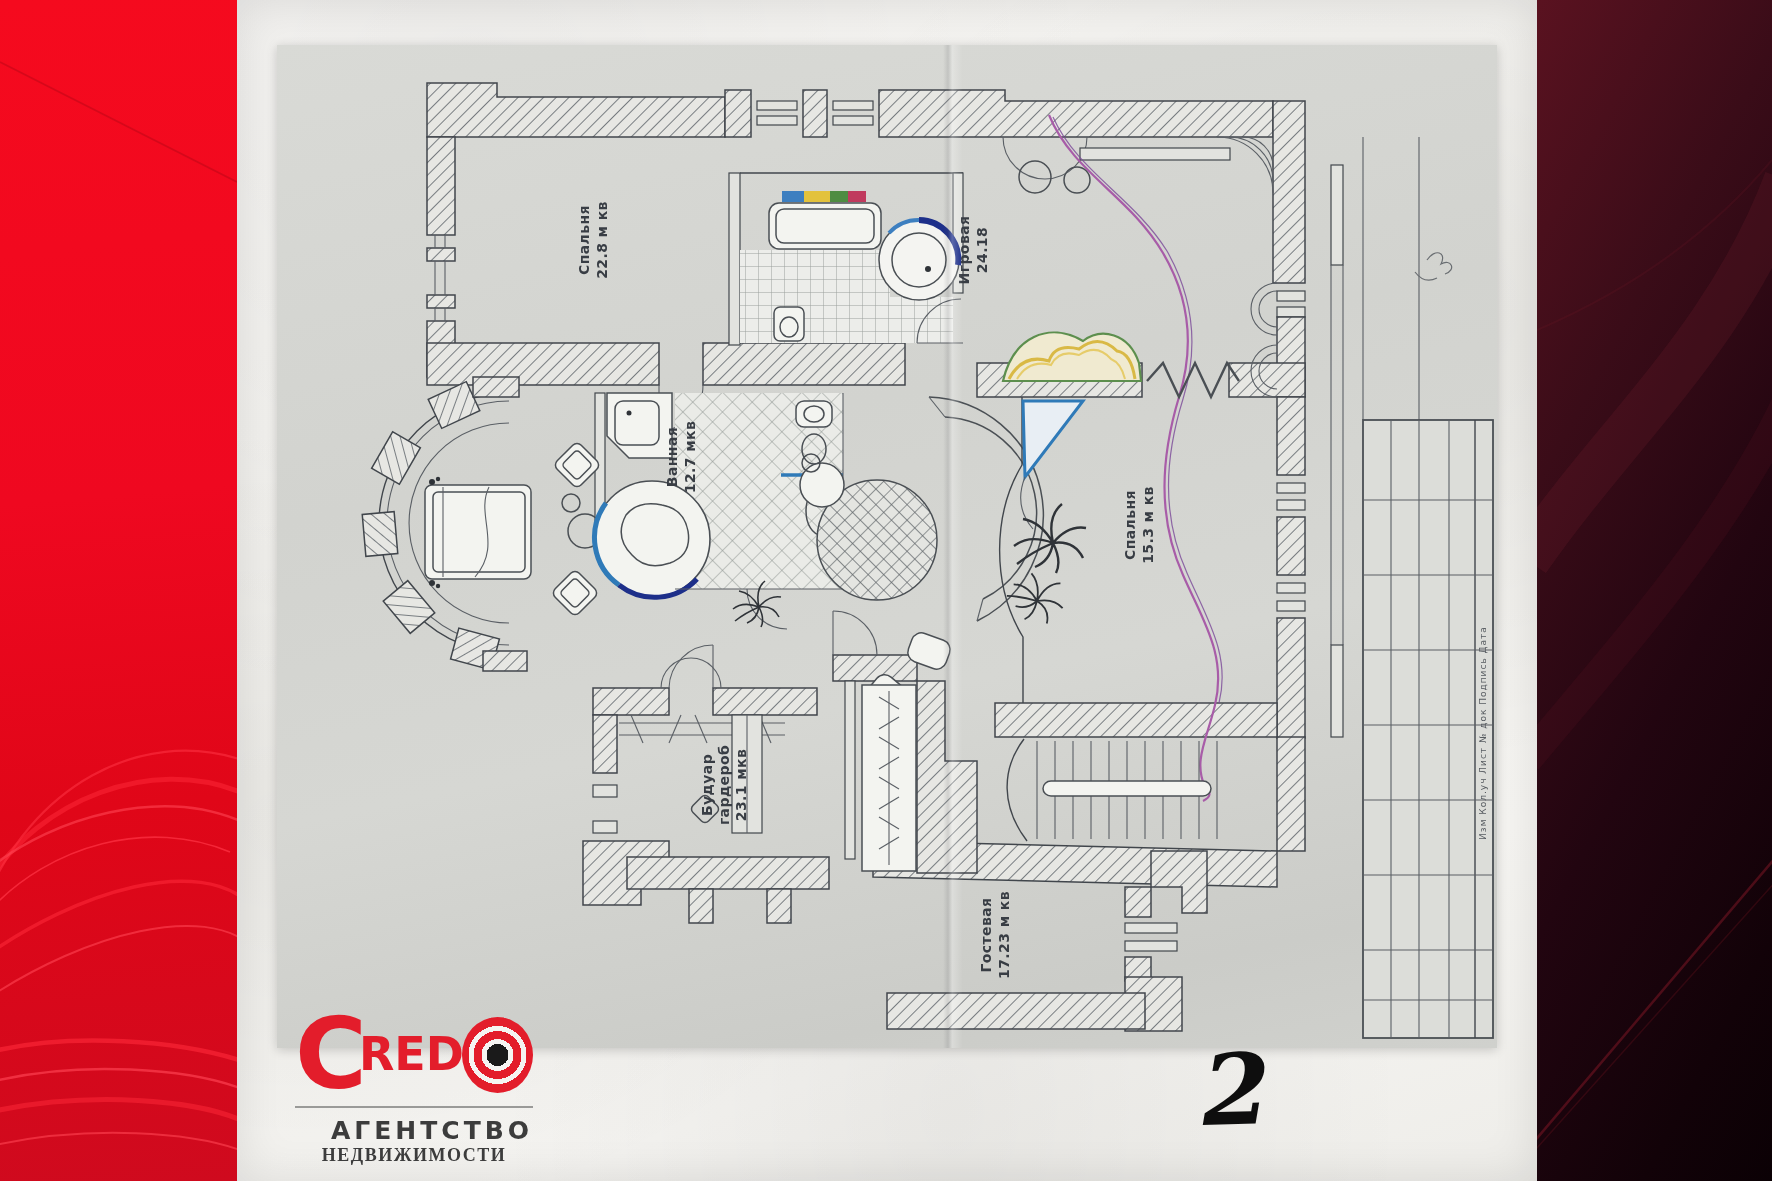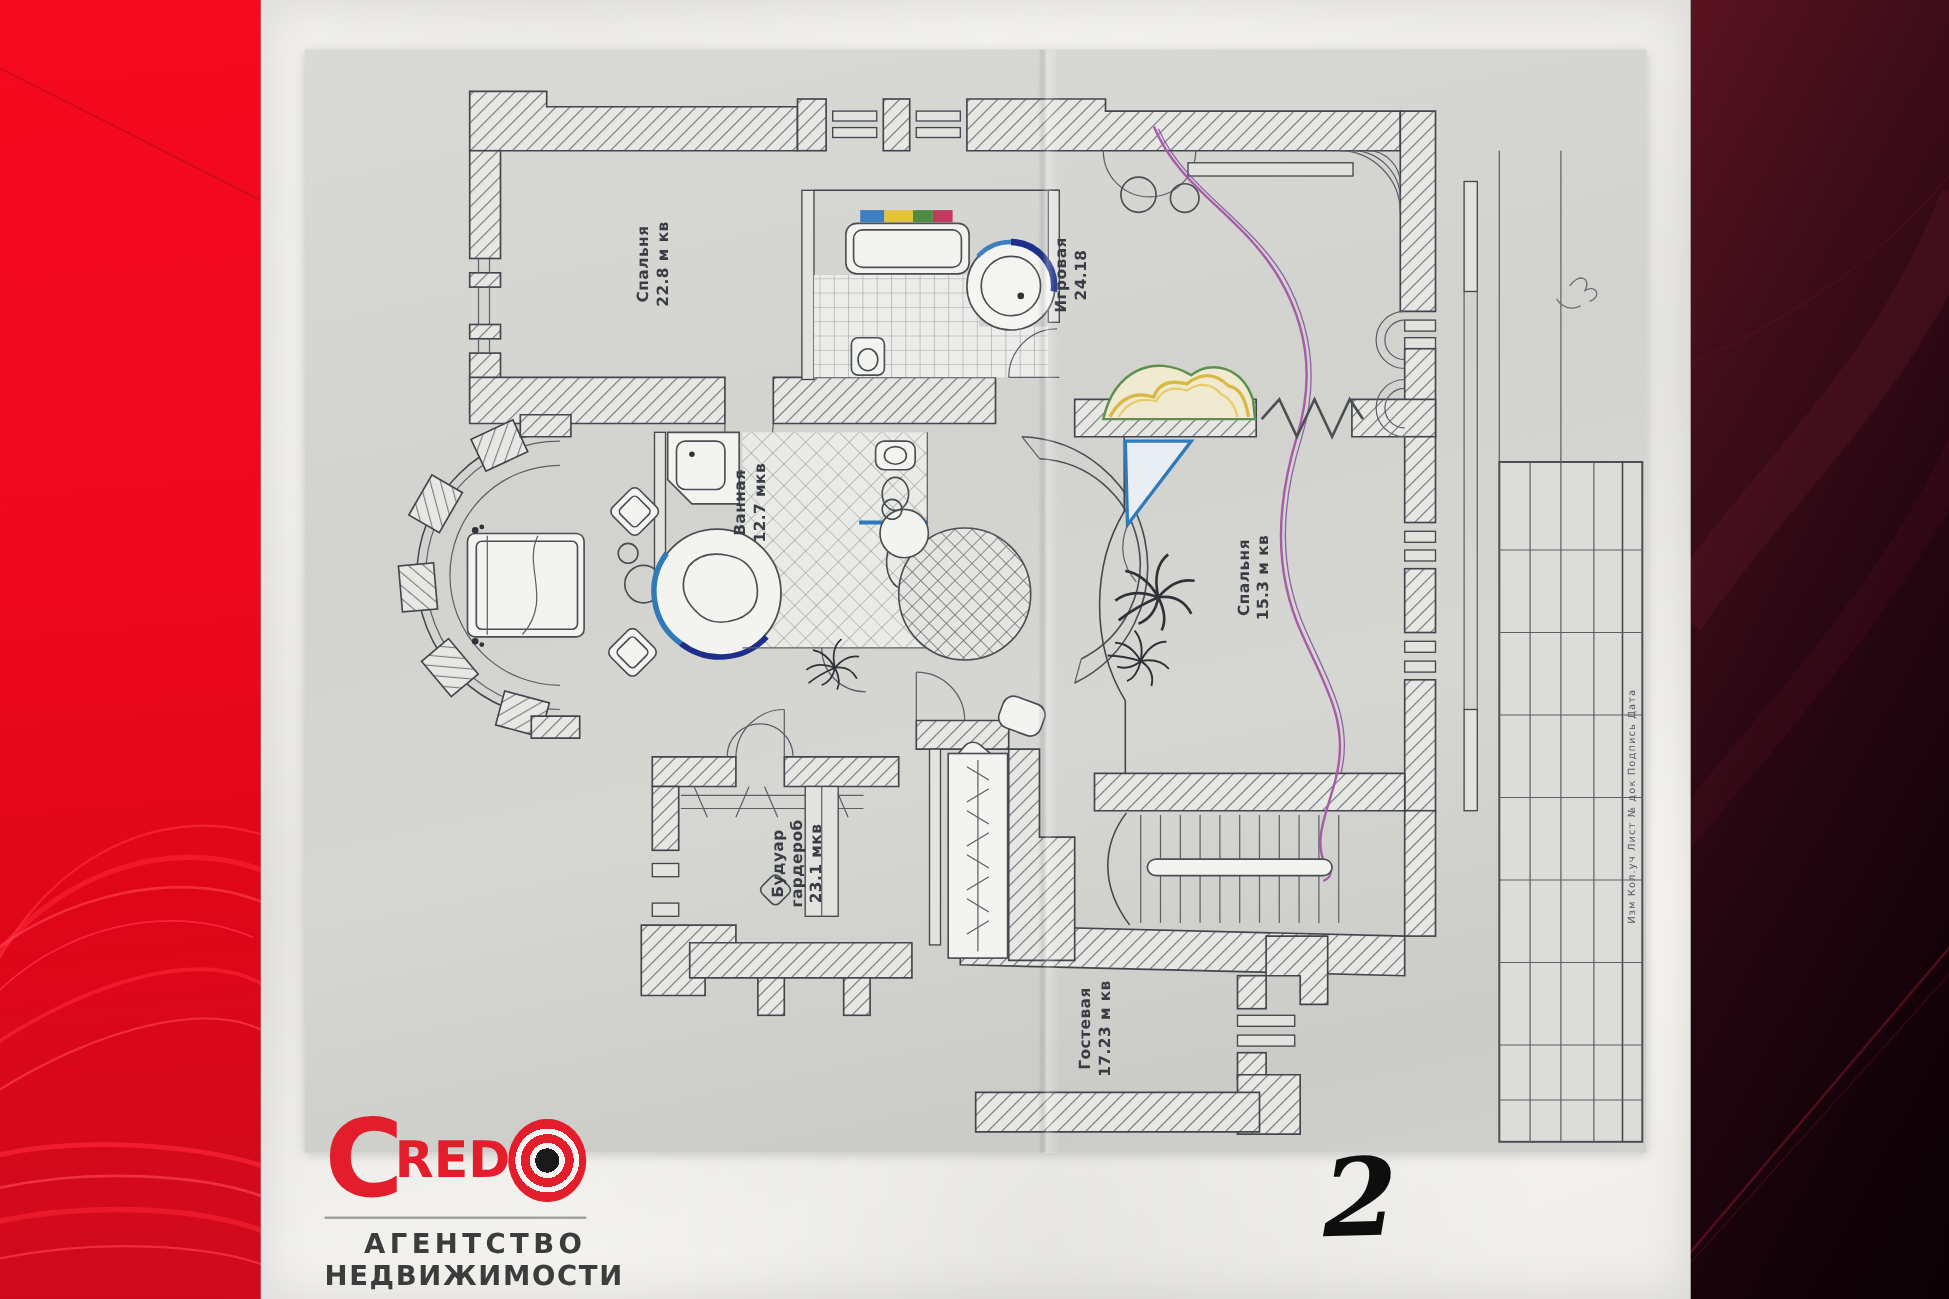--- a/index.html
+++ b/index.html
@@ -39,21 +39,21 @@
   .tblabel{font:400 9px "DejaVu Sans",sans-serif;fill:#565b60;text-anchor:middle;letter-spacing:1px;}
   
   .logo{position:absolute;left:58px;top:1008px;width:238px;}
   .logo-row{display:flex;align-items:center;height:92px;}
   .logo-c{font-family:"DejaVu Sans",sans-serif;font-weight:800;font-size:98px;line-height:86px;color:#e31d2b;}
   .logo-red{font-family:"DejaVu Sans",sans-serif;font-weight:800;font-size:46px;color:#e31d2b;letter-spacing:0px;margin-left:-8px;}
   .logo-o{width:76px;height:76px;margin-left:-2px;margin-top:2px;border-radius:50%;
     background:radial-gradient(circle at 50% 50%, #1a1a1a 0 11px, #f5f4f2 11px 16px, #e31d2b 16px 24px, #f5f4f2 24px 29px, #e31d2b 29px 38px, rgba(0,0,0,0) 38px);}
   .logo-rule{height:2px;background:#9a9a98;margin:6px 0;}
   .logo-line1{font-weight:700;font-size:25px;color:#3c3c3c;letter-spacing:4px;text-align:right;margin-top:8px;}
-  .logo-line2{font-weight:700;font-size:25px;color:#3c3c3c;letter-spacing:1.5px;text-align:center;margin-bottom:22px;}
+  .logo-line2{font-weight:700;font-size:18px;color:#3c3c3c;letter-spacing:1.5px;text-align:center;margin-bottom:22px;font-family:Liberation Serif, serif;}
   
   .caption{position:absolute;left:742px;top:1032px;width:520px;text-align:center;
     font-family:"DejaVu Serif",serif;font-style:italic;font-weight:700;font-size:98px;
     color:#0e0e0e;transform:rotate(-1.5deg);letter-spacing:2px;}
 </style>
 </head>
 <body>
 
 <div class="stage">
 

